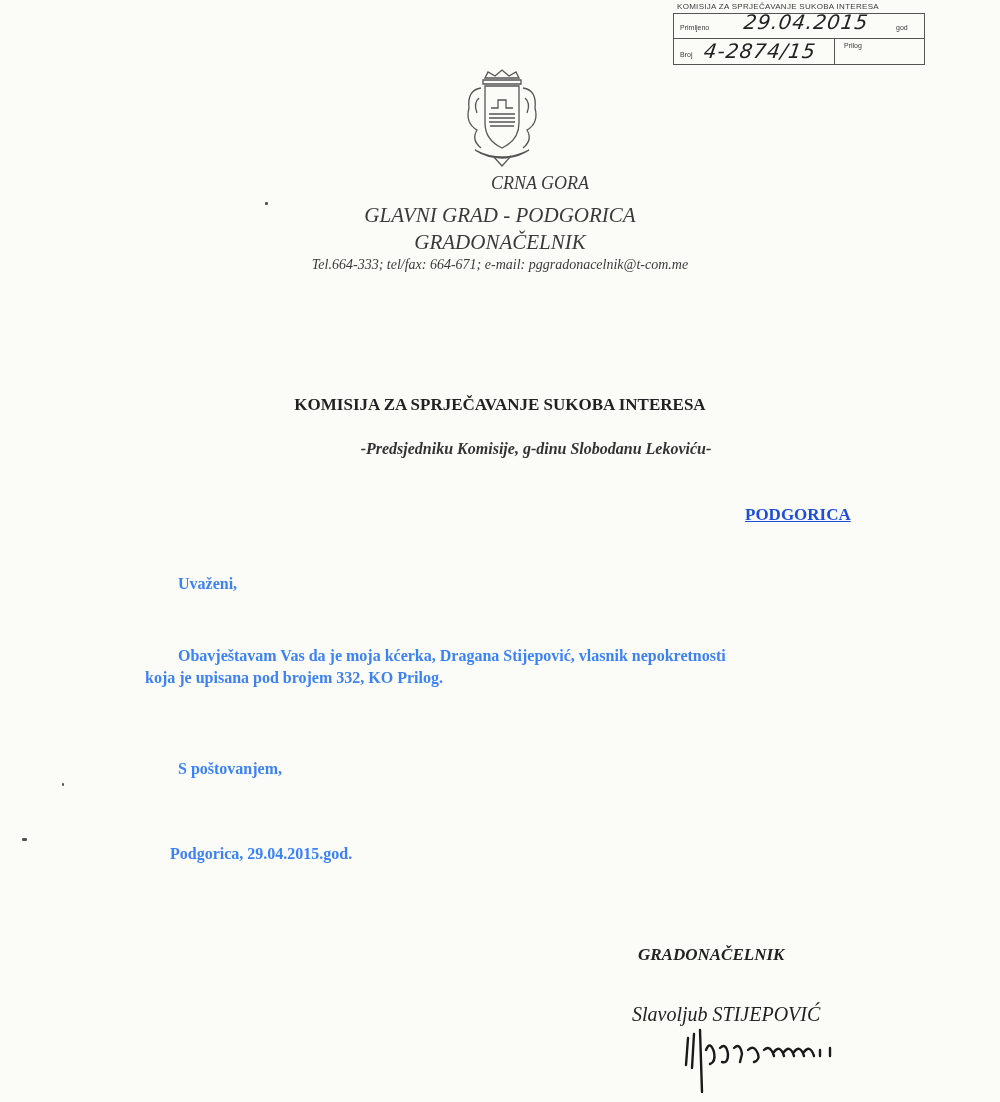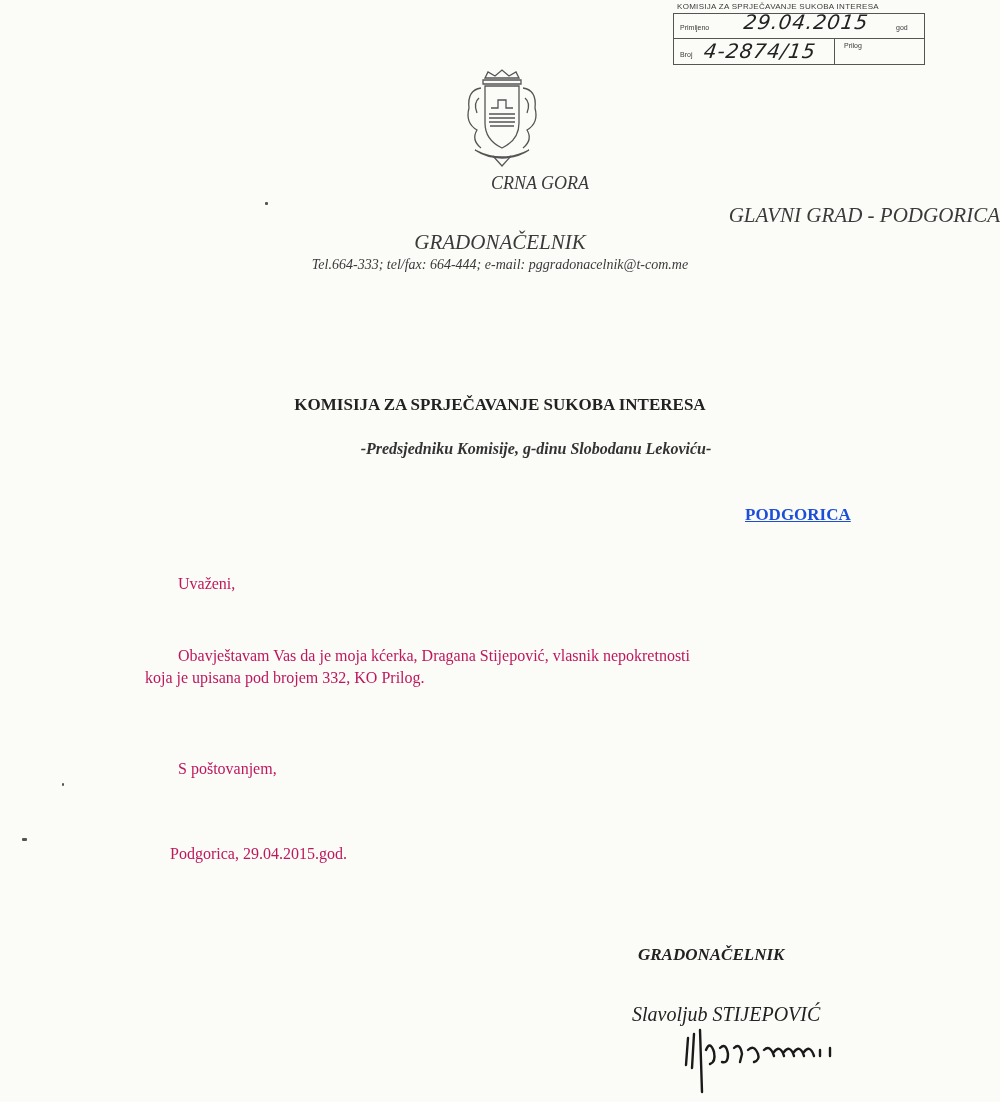--- a/index.html
+++ b/index.html
@@ -15,27 +15,27 @@
     }
     .stamp .hdr { position: absolute; left: 20px; top: 2px; font-size: 8px; letter-spacing: 0.3px; white-space: nowrap; }
     .stamp .box { position: absolute; left: 16px; top: 13px; width: 250px; height: 50px; border: 1px solid #555; }
     .stamp .row1 { position: absolute; left: 0; top: 0; width: 250px; height: 24px; border-bottom: 1px solid #555; }
     .stamp .cell-brj { position: absolute; left: 0; top: 25px; width: 160px; height: 25px; border-right: 1px solid #555; }
     .stamp .lbl { position: absolute; font-size: 7px; }
     .stamp .hand { position: absolute; font-family: "DejaVu Sans", sans-serif; font-size: 20px; font-style: italic; color: #222; letter-spacing: 1px; transform: skewX(-8deg); }
     .crest { left: 455px; top: 68px; width: 95px; height: 100px; }
     .hdr-center { left: 0; width: 1000px; text-align: center; font-style: italic; color: #3a3a3a; }
     .h1 { top: 173px; font-size: 18px; padding-left: 40px; }
-    .h2 { top: 203px; font-size: 21px; text-align: right; }
+    .h2 { top: 203px; font-size: 21px; }
     .h3 { top: 230px; font-size: 21px; }
     .contact { top: 257px; font-size: 14px; left: 0; width: 1000px; text-align: center; }
     .komisija { left: 0; width: 1000px; top: 395px; text-align: center; font-weight: bold; font-size: 17px; color: #222; }
     .predsj { left: 0; width: 1000px; top: 440px; text-align: center; font-weight: bold; font-style: italic; font-size: 16px; color: #333; margin-left: 36px; }
     .city { left: 745px; top: 505px; font-weight: bold; font-size: 17px; text-decoration: underline; color: #1d4ed8; }
-    .body-text { font-size: 16px; color: #be185d; }
+    .body-text { font-size: 16px; color: #3b82f6; font-weight: bold; }
     .greet { left: 178px; top: 575px; }
     .para1 { left: 178px; top: 647px; }
     .para2 { left: 145px; top: 669px; }
     .closing { left: 178px; top: 760px; }
     .dateline { left: 170px; top: 845px; text-align: right; }
     .sig-title { left: 638px; top: 945px; font-size: 17px; font-weight: bold; font-style: italic; color: #222; }
     .sig-name { left: 632px; top: 1003px; font-size: 20px; font-style: italic; color: #222; }
     .signature { left: 680px; top: 1020px; width: 190px; height: 75px; }
     .speck { background: #555; border-radius: 1px; }
   </style>
@@ -70,21 +70,21 @@
       <path d="M68 20 Q82 22 80 40 Q84 55 72 62 Q78 72 68 80 M70 30 Q76 35 72 45"></path>
       <path d="M20 82 Q47 96 74 82 Q62 90 47 90 Q32 90 20 82"></path>
       <path d="M38 88 L47 98 L56 88"></path>
     </g>
   </svg>
 </div>
 
 <div class="abs hdr-center h1">CRNA GORA</div>
 <div class="abs hdr-center h2">GLAVNI GRAD - PODGORICA</div>
 <div class="abs hdr-center h3">GRADONAČELNIK</div>
-<div class="abs hdr-center contact">Tel.664-333; tel/fax: 664-444; e-mail: pggradonacelnik@t-com.me</div>
+<div class="abs hdr-center contact">Tel.664-333; tel/fax: 664-671; e-mail: pggradonacelnik@t-com.me</div>
 
 <div class="abs komisija">KOMISIJA ZA SPRJEČAVANJE SUKOBA INTERESA</div>
 <div class="abs predsj">-Predsjedniku Komisije,  g-dinu Slobodanu Lekoviću-</div>
 <div class="abs city">PODGORICA</div>
 
 <div class="abs body-text greet">Uvaženi,</div>
 <div class="abs body-text para1">Obavještavam Vas da je moja kćerka, Dragana Stijepović, vlasnik nepokretnosti</div>
 <div class="abs body-text para2">koja je upisana pod brojem 332, KO Prilog.</div>
 <div class="abs body-text closing">S poštovanjem,</div>
 <div class="abs body-text dateline">Podgorica, 29.04.2015.god.</div>

